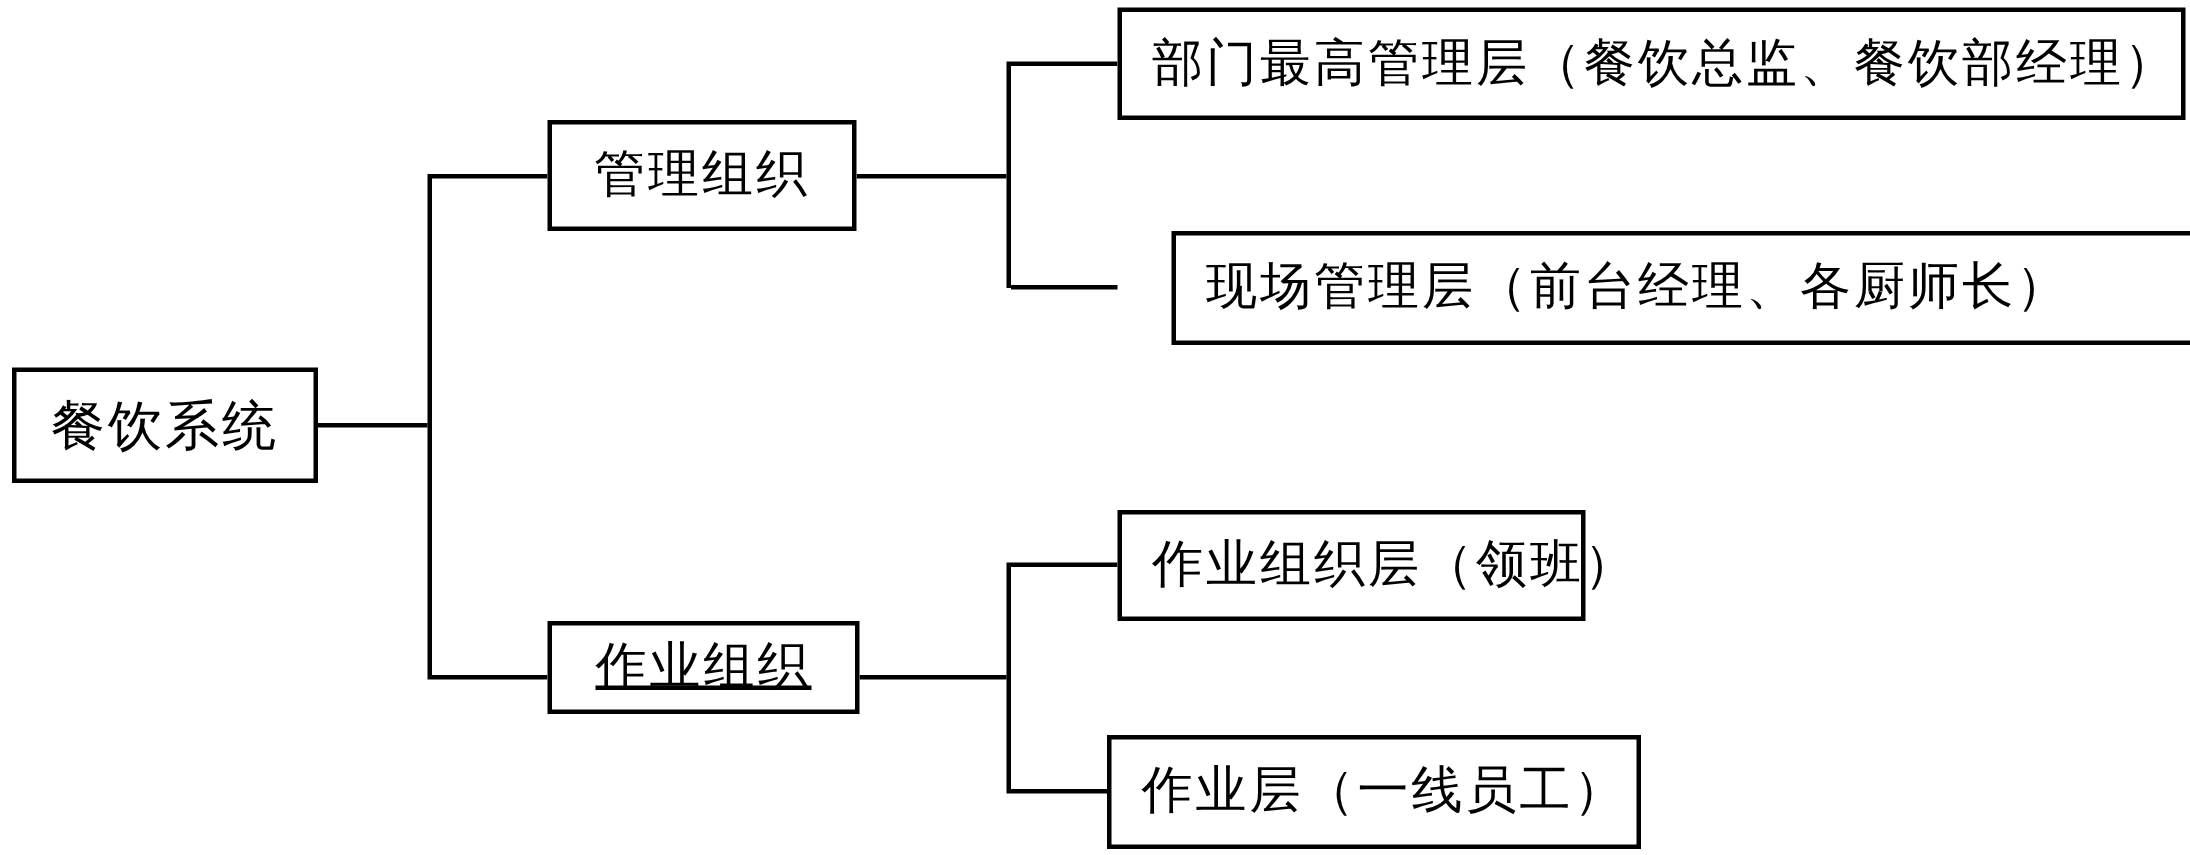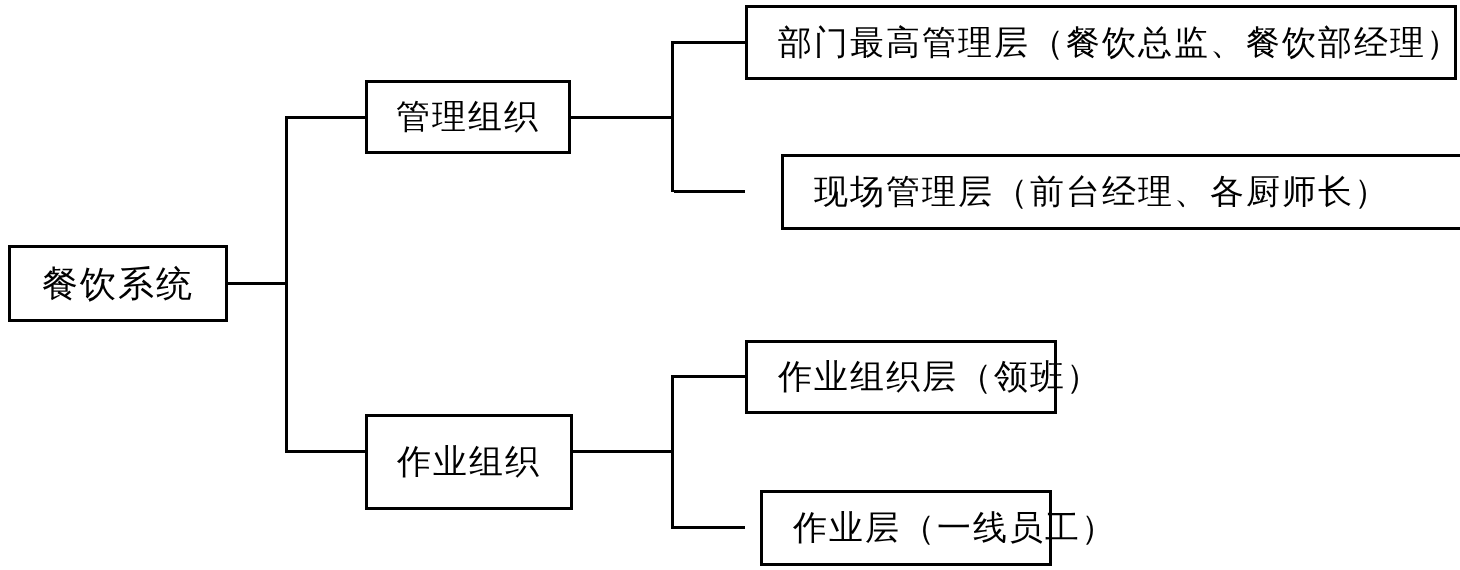--- a/index.html
+++ b/index.html
@@ -32,36 +32,36 @@
     line-height: 1;
     white-space: nowrap;
     letter-spacing: 2px;
   }
   .node.center {
     justify-content: center;
     align-items: center;
   }
   .node.left {
     justify-content: flex-start;
-    padding-left: 30px;
+    padding-left: 20px;
     padding-right: 8px;
   }
   .line {
     position: absolute;
     background: #000000;
   }
 
   
-  .n-root      { left: 8px;   top: 245px; width: 220px; height: 77px; font-size: 36px; }
+  .n-root      { left: 8px;   top: 245px; width: 204px; height: 77px; font-size: 36px; }
   .n-mgmt      { left: 365px; top: 80px;  width: 206px; height: 74px; }
-  .n-ops       { left: 365px; top: 414px; width: 208px; height: 96px; }
+  .n-ops       { left: 365px; top: 414px; width: 208px; height: 62px; text-decoration: underline; }
   .n-dept-top  { left: 745px; top: 5px;   width: 712px; height: 75px; }
   .n-site-mgmt { left: 745px; top: 154px; width: 712px; height: 76px; margin-left: 36px; }
   .n-op-org    { left: 745px; top: 340px; width: 312px; height: 74px; }
-  .n-op-layer  { left: 760px; top: 490px; width: 292px; height: 76px; }
+  .n-op-layer  { left: 738px; top: 490px; width: 356px; height: 76px; }
 
   
   .l-root-h    { left: 212px; top: 282px; width: 73px;  height: 3px; }
   .l-spine1-v  { left: 285px; top: 116px; width: 3px;   height: 337px; }
   .l-mgmt-h    { left: 288px; top: 116px; width: 77px;  height: 3px; }
   .l-ops-h     { left: 288px; top: 450px; width: 77px;  height: 3px; }
   .l-mgmt-out  { left: 571px; top: 116px; width: 100px; height: 3px; }
   .l-spine2-v  { left: 671px; top: 41px;  width: 3px;   height: 151px; }
   .l-dept-h    { left: 674px; top: 41px;  width: 71px;  height: 3px; }
   .l-site-h    { left: 674px; top: 190px; width: 71px;  height: 3px; }

